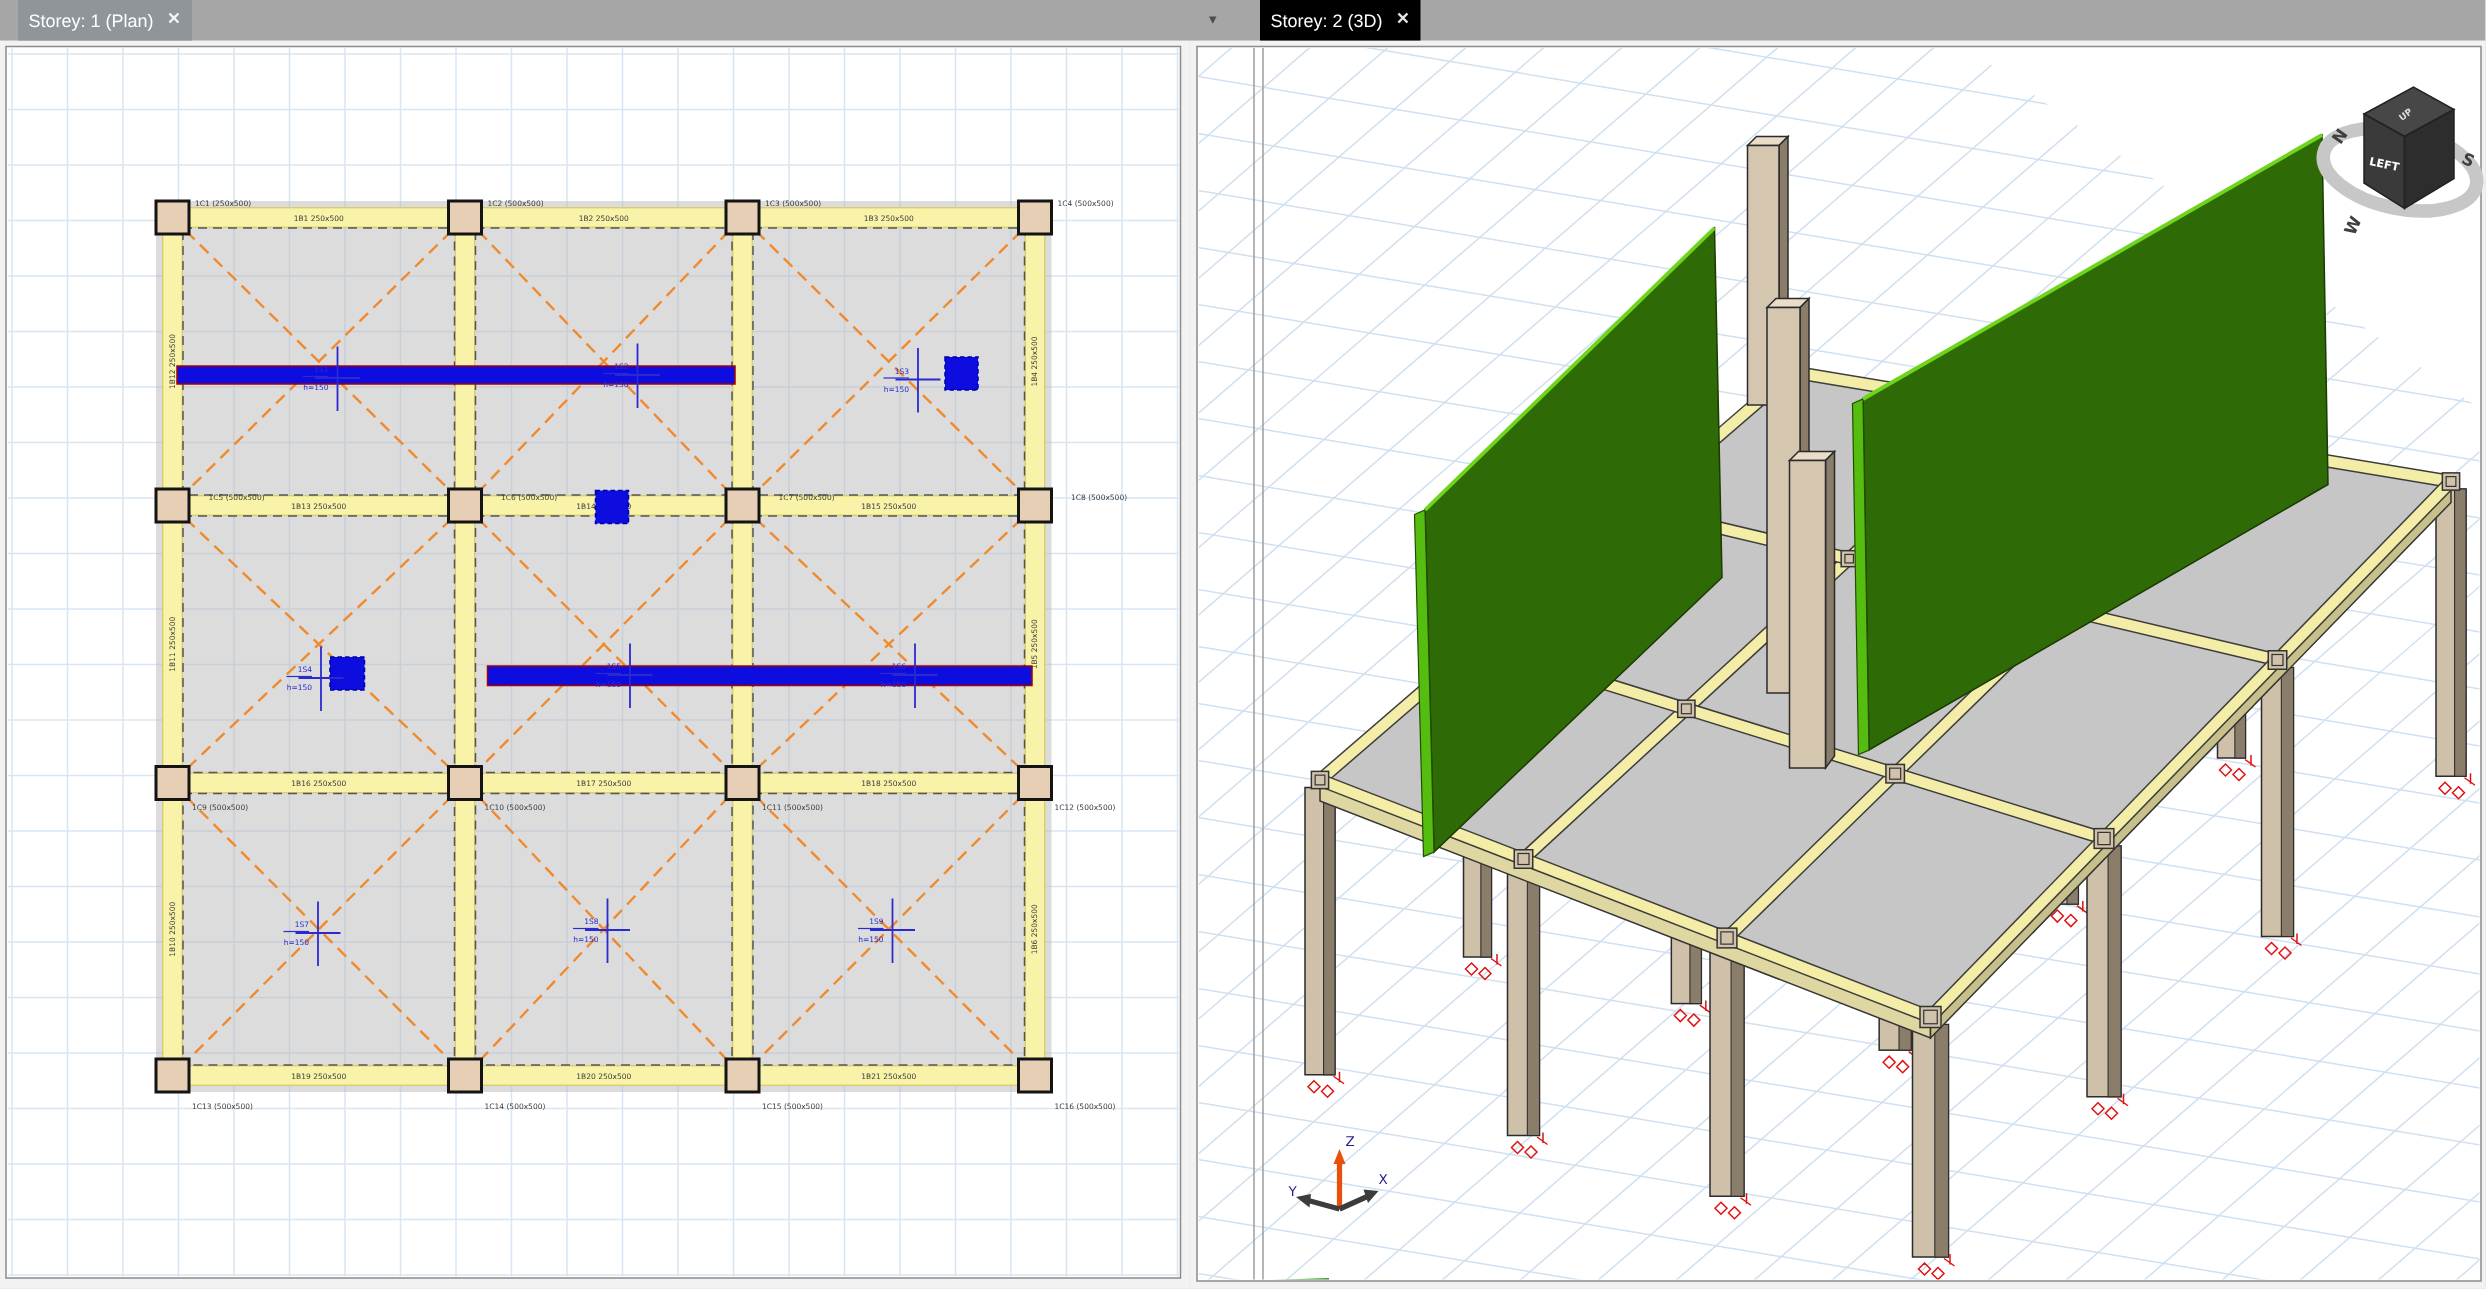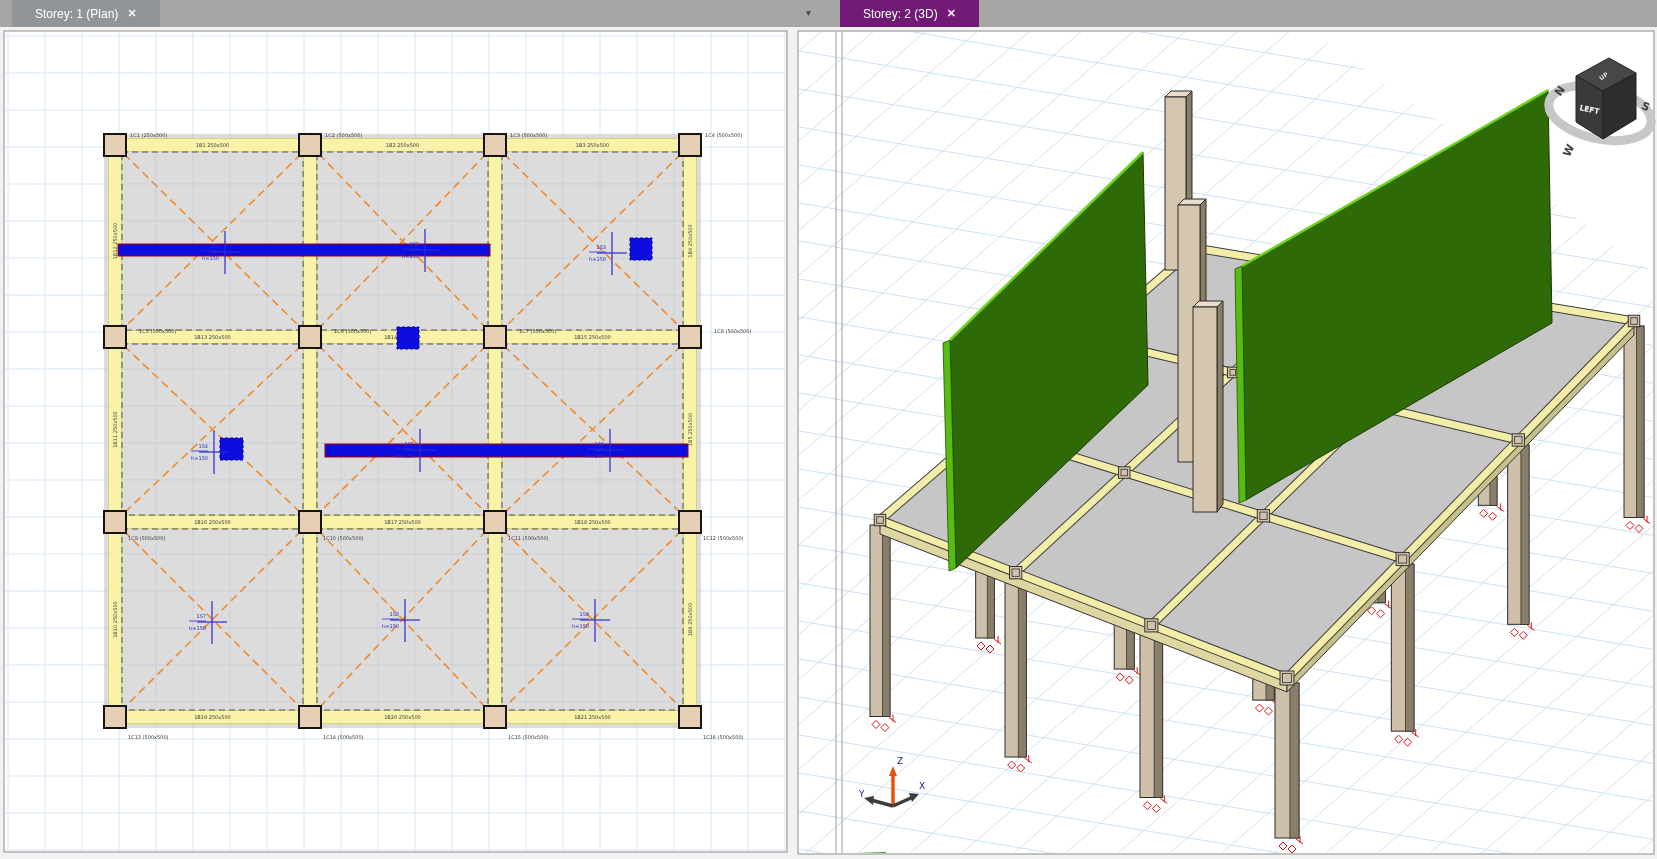--- a/index.html
+++ b/index.html
@@ -1,21 +1,21 @@
 <!DOCTYPE html>
 <html><head>
 <meta charset="utf-8">
 <style>
   html,body{margin:0;padding:0;width:1657px;height:859px;overflow:hidden;background:#e8e8e8;
             font-family:"Liberation Sans",sans-serif;position:relative}
   .topbar{position:absolute;left:0;top:0;width:1657px;height:27px;background:#a6a6a6;z-index:5}
   .tab{position:absolute;top:0;height:27px;display:flex;align-items:center;gap:9px;
-       padding:0 23px;font-size:12px;color:#fff;box-sizing:border-box;cursor:default}
+       padding:0 7px;font-size:12px;color:#fff;box-sizing:border-box;cursor:default}
   .tab.inactive{left:12px;background:#8f9598}
-  .tab.active{left:840px;background:#701a75}
+  .tab.active{left:840px;background:#000000}
   .tab .x{font-size:11px;line-height:11px;opacity:.9;cursor:pointer;font-weight:bold}
   .overflow{position:absolute;left:806px;top:7px;color:#4c4c4c;font-size:10px;cursor:pointer}
   .pane-svg{position:absolute;top:0;left:0}
   svg text{font-family:"DejaVu Sans",sans-serif}
 </style>
 </head>
 <body>
 
 <div class="topbar">
   <div class="tab inactive">

